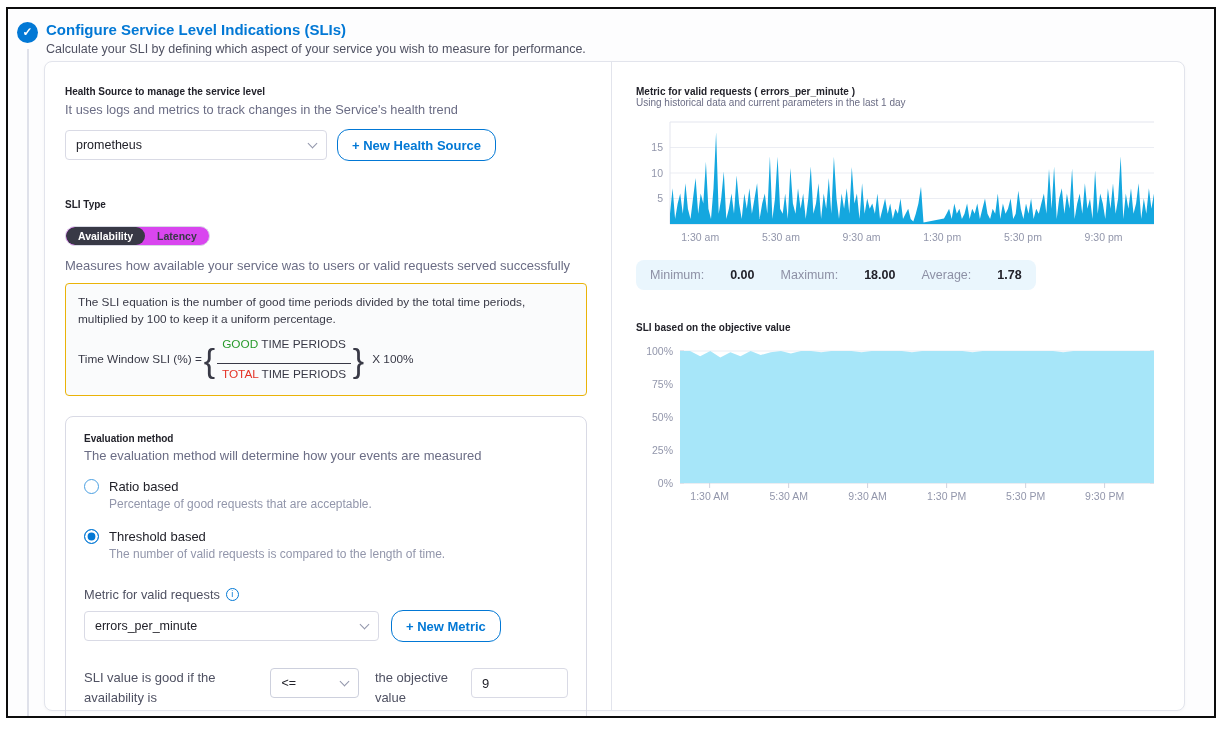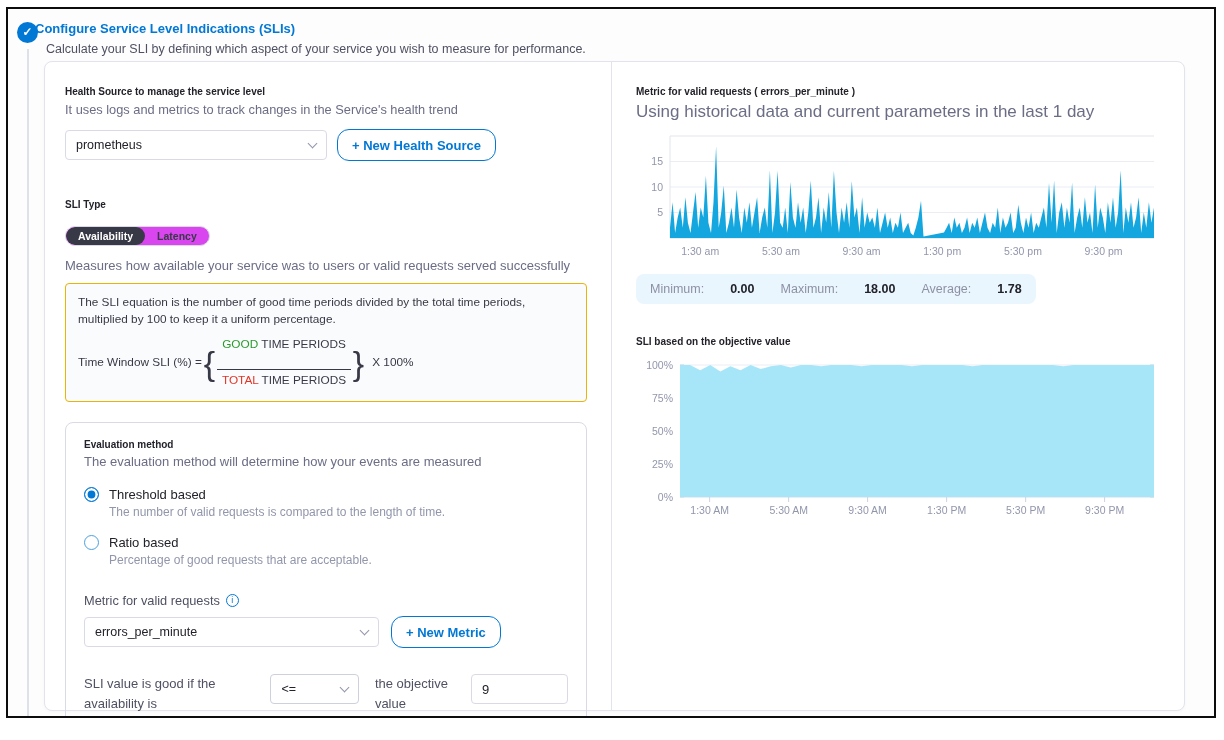--- a/index.html
+++ b/index.html
@@ -3,21 +3,21 @@
 <meta charset="utf-8">
 <style>
   * { box-sizing: border-box; margin: 0; padding: 0; }
   html,body { width:1224px; height:740px; background:#fff; font-family:"Liberation Sans", sans-serif; }
   .frame { position:absolute; left:6px; top:7px; width:1210px; height:711px; border:2px solid #0c0c0c; background:#fdfdfe; overflow:hidden; }
 
   
   .rail { position:absolute; left:19px; top:40px; bottom:0; width:2px; background:#dfe1ea; }
   .step-check { position:absolute; left:9px; top:13px; width:21px; height:21px; border-radius:50%; background:#0278d5; color:#fff; font-size:12px; font-weight:bold; text-align:center; line-height:21px; }
   .step-check::after { content:"✓"; }
-  .step-title { position:absolute; left:27px; top:12px; font-size:13px; font-weight:bold; color:#0278d5; }
+  .step-title { position:absolute; left:38px; top:12px; font-size:15px; font-weight:bold; color:#0278d5; }
   .step-sub { position:absolute; left:38px; top:33px; font-size:12.5px; color:#4f5162; }
 
   
   .card { position:absolute; left:36px; top:52px; width:1141px; height:650px; background:#fff; border:1px solid #e2e4ec; border-radius:8px; display:flex; box-shadow:0 1px 3px rgba(40,41,61,.04); }
   .col-left  { width:566px; flex:0 0 566px; padding:24px 24px 20px 20px; }
   .col-right { flex:1; border-left:1px solid #e2e4ec; padding:24px 24px 20px 24px; }
 
   .h-section { font-size:10px; font-weight:bold; color:#22222a; }
   .p-gray { font-size:12.8px; color:#6b6d85; }
 
@@ -30,21 +30,21 @@
   
   .pill { display:inline-flex; border:1px solid #d9dae5; border-radius:20px; overflow:hidden; background:#d946ef; }
   .pill .seg { font-size:10.5px; font-weight:bold; color:#383946; padding:3px 12px; border-radius:20px; }
   .pill .seg.active { background:#383946; color:#fff; }
 
   
   .eq-box { background:#fafbfc; border:1px solid #eab308; border-radius:4px; padding:10px 12px 12px; font-size:11.8px; color:#383946; line-height:1.45; }
   .eq-line { display:flex; align-items:center; margin-top:8px; font-size:11.8px; }
   .brace { font-size:34px; font-weight:100; color:#383946; padding:0 2px; line-height:1; }
   .frac { display:inline-flex; flex-direction:column; text-align:center; }
-  .frac .num { border-bottom:1.2px solid #383946; padding:0 5px 16px; }
+  .frac .num { border-bottom:1.2px solid #383946; padding:0 5px 10px; }
   .frac .den { padding-top:2px; }
   .good { color:#299b2c; }
   .bad  { color:#e43326; }
 
   
   .eval-box { margin-top:20px; border:1px solid #d9dae5; border-radius:8px; padding:16px 18px 34px; }
   .radio { width:15px; height:15px; border:1.5px solid #4ba0e2; border-radius:50%; background:#fff; display:inline-block; flex:0 0 15px; }
   .radio.checked { border:1.5px solid #0278d5; background:#0278d5; box-shadow:inset 0 0 0 2.6px #fff; }
   .radio-label { font-size:13px; color:#22222a; margin-left:10px; }
   .radio-desc { font-size:12px; color:#9296ab; margin:3px 0 0 25px; }
@@ -108,34 +108,34 @@
           </span>
           <span class="brace">}</span>
           <span style="margin-left:6px;">X 100%</span>
         </div>
       </div>
 
       <div class="eval-box">
         <div class="h-section">Evaluation method</div>
         <div class="p-gray" style="margin-top:4px; font-size:13px;">The evaluation method will determine how your events are measured</div>
 
+        <div style="margin-top:16px;">
+          <div class="row">
+            <span class="radio"></span>
+            <span class="radio-label">Ratio based</span>
+          </div>
+          <div class="radio-desc">Percentage of good requests that are acceptable.</div>
+        </div>
+
         <div style="margin-top:18px;">
           <div class="row">
             <span class="radio checked"></span>
             <span class="radio-label">Threshold based</span>
           </div>
           <div class="radio-desc">The number of valid requests is compared to the length of time.</div>
-        </div>
-
-        <div style="margin-top:16px;">
-          <div class="row">
-            <span class="radio"></span>
-            <span class="radio-label">Ratio based</span>
-          </div>
-          <div class="radio-desc">Percentage of good requests that are acceptable.</div>
         </div>
 
         <div class="form-label" style="margin-top:26px;">
           <span>Metric for valid requests</span>
           <span class="info-icon"></span>
         </div>
 
         <div class="row" style="margin-top:8px; gap:12px;">
           <div class="select" style="width:295px;">
             <span>errors_per_minute</span>
@@ -152,21 +152,21 @@
           </div>
           <div style="width:88px; margin-left:16px; font-size:13px; color:#4f5162; line-height:1.5;">the objective value</div>
           <input class="text-input" style="margin-left: 16px;" value="9">
         </div>
 
       </div>
     </div>
 
     <div class="col-right">
       <div class="h-section">Metric for valid requests ( errors_per_minute )</div>
-      <div class="p-gray" style="margin-top:5px; font-size:17px;">Using historical data and current parameters in the last 1 day</div>
+      <div class="p-gray" style="font-size:10px;">Using historical data and current parameters in the last 1 day</div>
 
       <div class="chart" style="margin-top:8px; width:526px; height:130px;"><svg width="526" height="130">
             <line x1="34" y1="82.5" x2="518" y2="82.5" stroke="#ebedf3" stroke-width="1"></line>
             <text x="27" y="86" fill="#9296ab" font-size="10.5" text-anchor="end">5</text>
             <line x1="34" y1="57" x2="518" y2="57" stroke="#ebedf3" stroke-width="1"></line>
             <text x="27" y="60.5" fill="#9296ab" font-size="10.5" text-anchor="end">10</text>
             <line x1="34" y1="31.5" x2="518" y2="31.5" stroke="#ebedf3" stroke-width="1"></line>
             <text x="27" y="35" fill="#9296ab" font-size="10.5" text-anchor="end">15</text>
             <line x1="34" y1="6" x2="518" y2="6" stroke="#e3e5ee" stroke-width="1"></line>
             <line x1="34" y1="6" x2="34" y2="108" stroke="#e3e5ee" stroke-width="1"></line>

